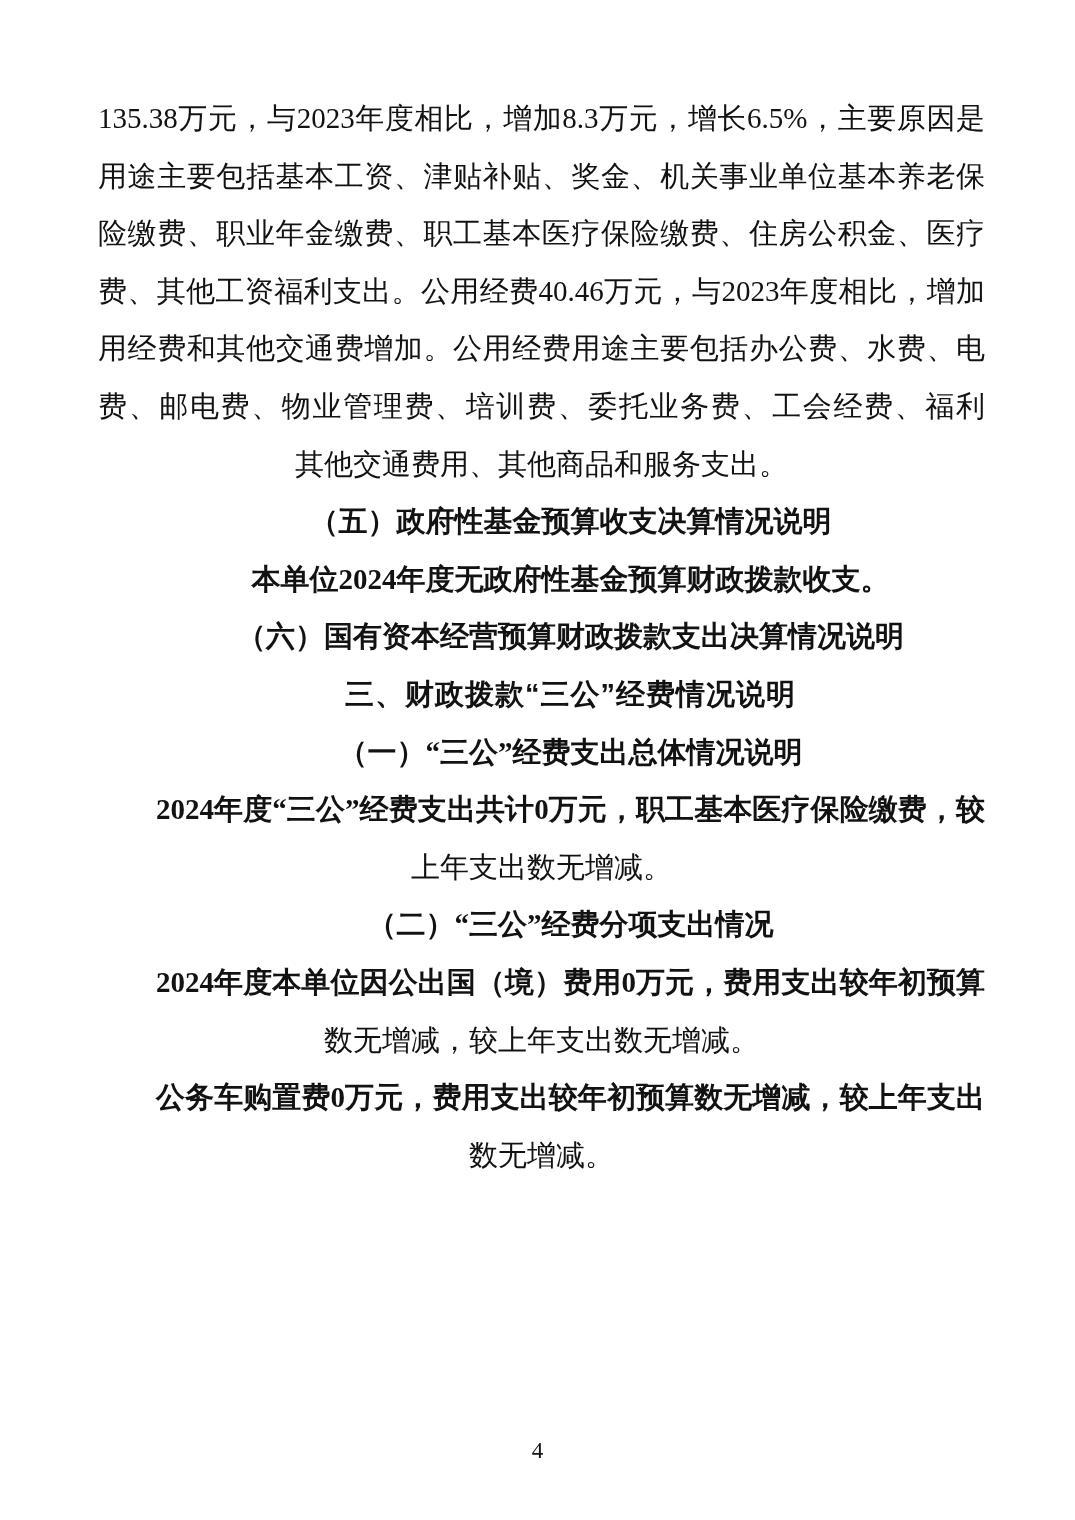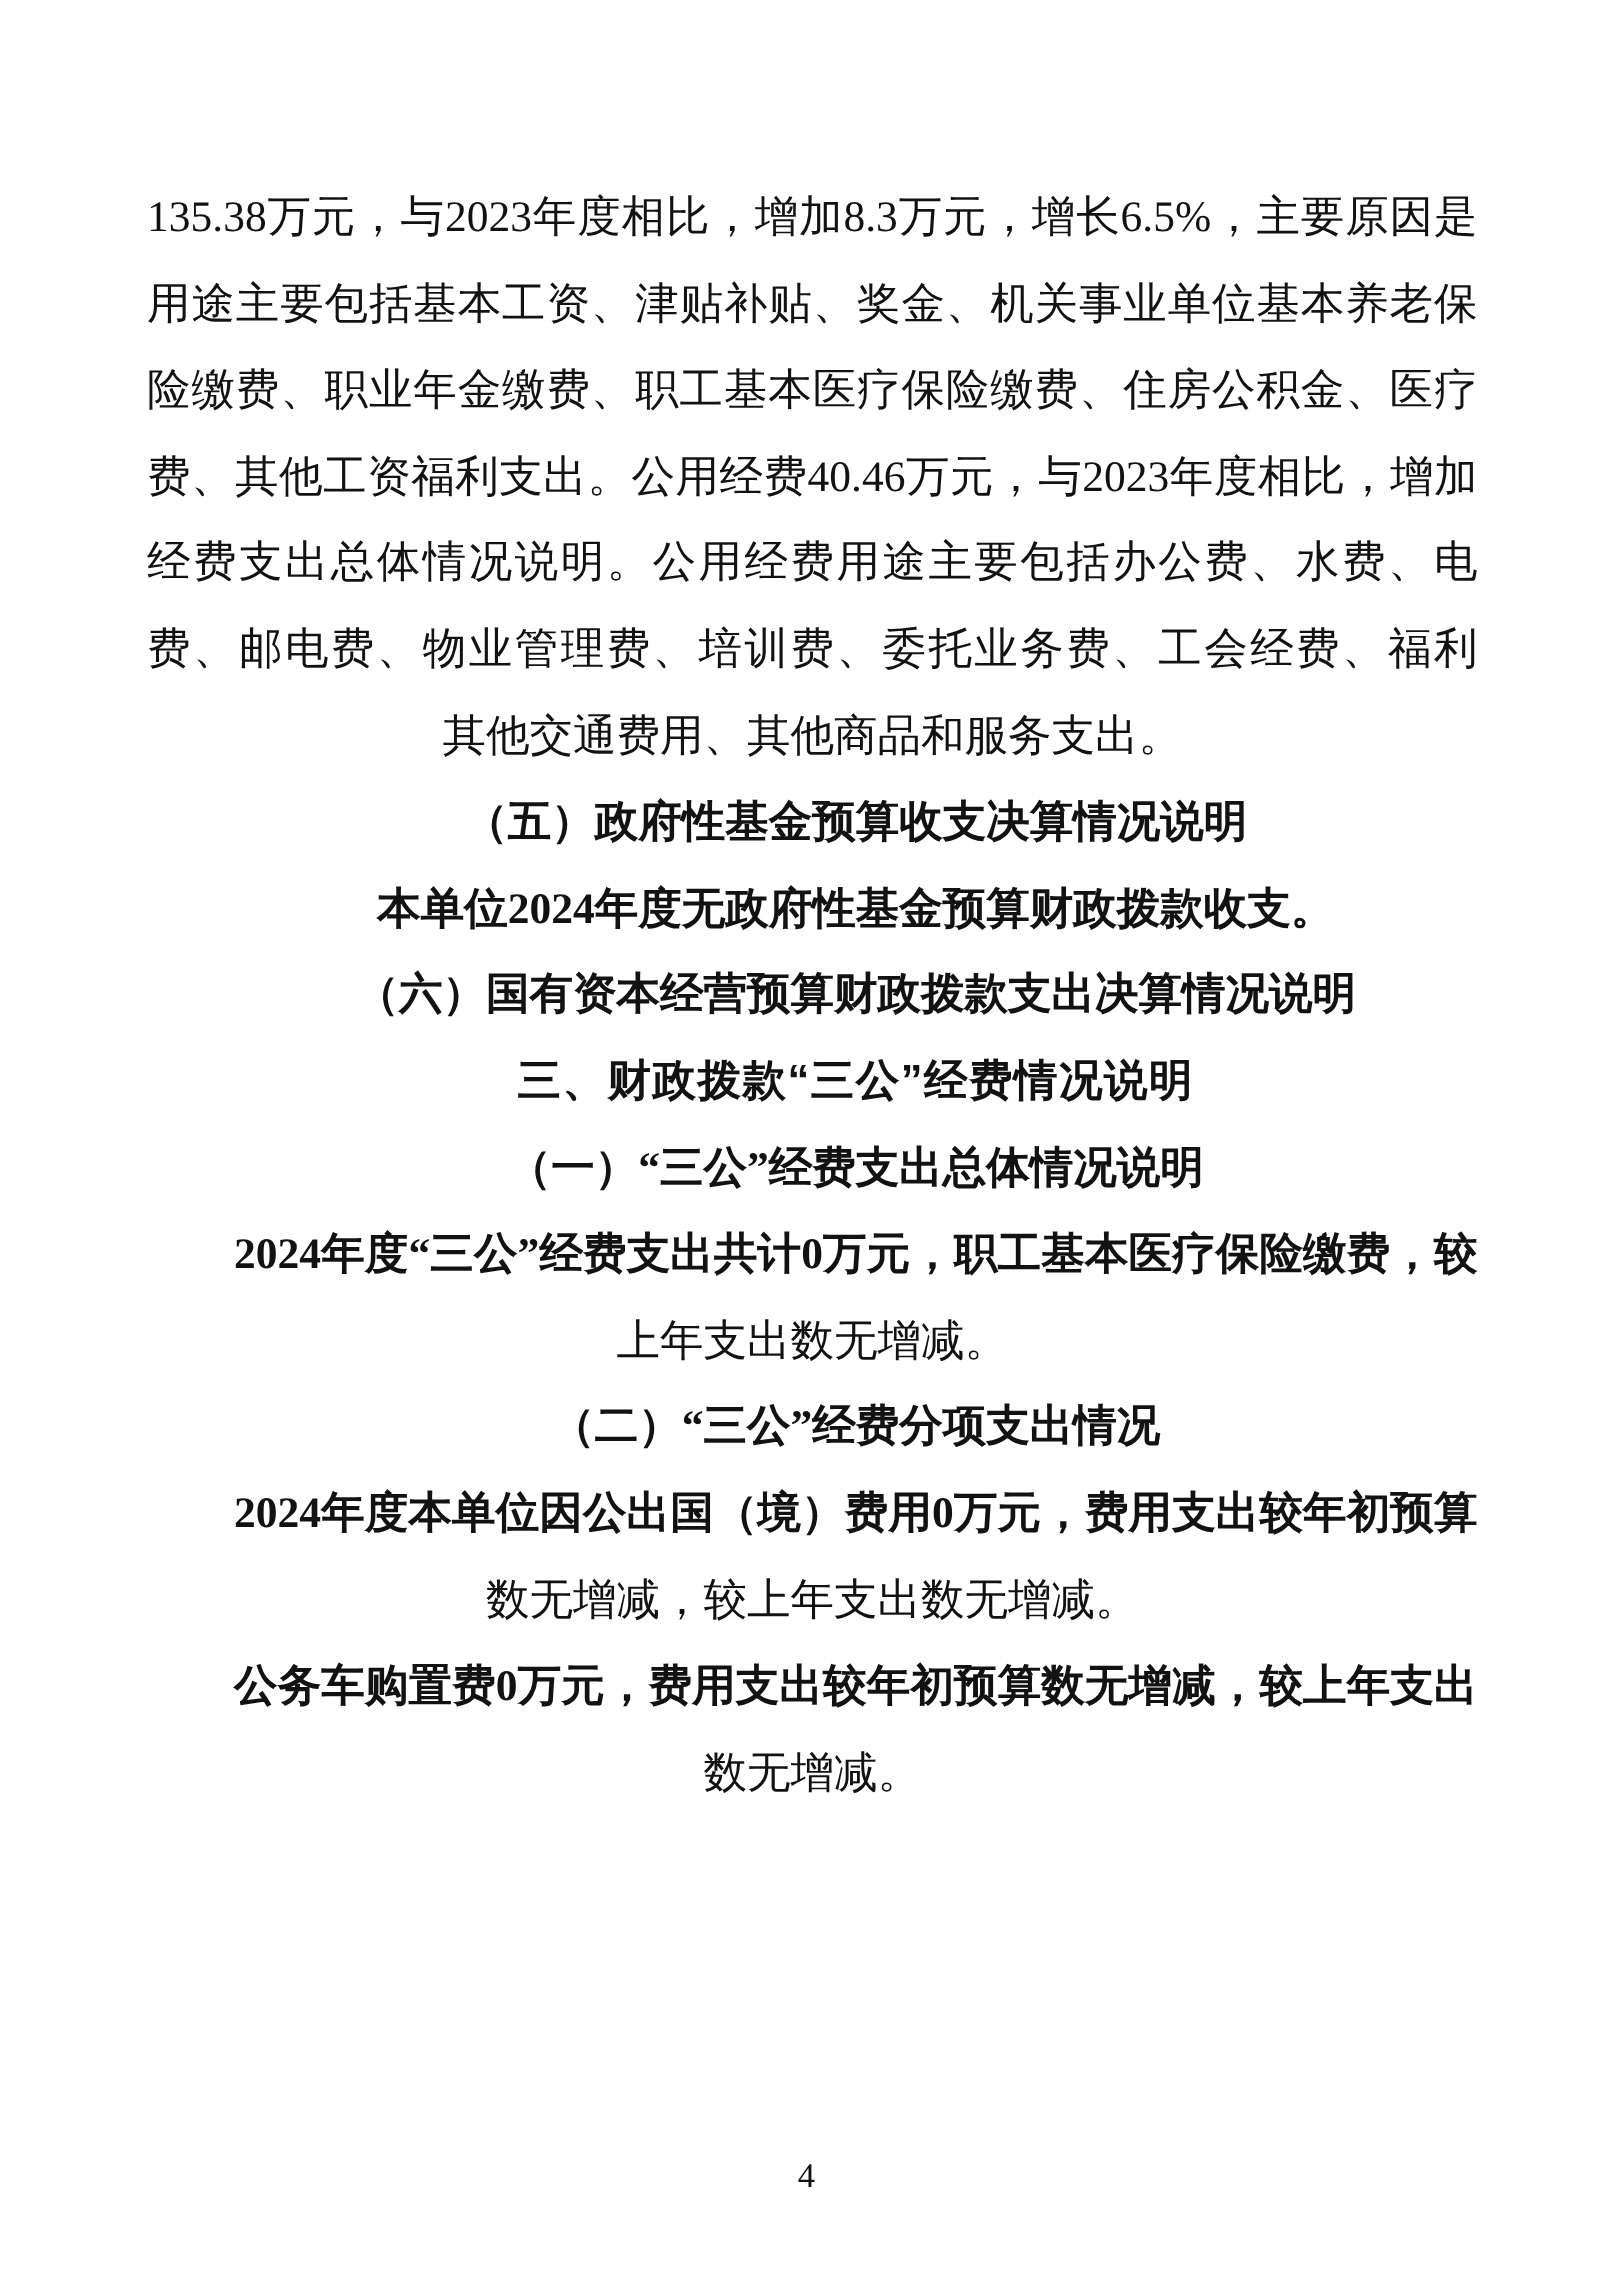--- a/index.html
+++ b/index.html
@@ -12,21 +12,21 @@
     width: 1075px;
     height: 1520px;
     background: #ffffff;
     overflow: hidden;
     box-sizing: border-box;
     color: #121212;
   }
   .content {
     position: absolute;
     left: 98px;
-    top: 117px;
+    top: 90px;
     width: 887px;
   }
   .line {
     font-family: "Liberation Serif", "DejaVu Serif", serif;
     font-size: 29px;
     height: 57.6px;
     line-height: 57.6px;
     white-space: normal;
     overflow: hidden;
     text-align: center;
@@ -61,21 +61,21 @@
 </style>
 </head>
 <body>
 
 <div class="page">
   <div class="content">
     <div class="line jf">135.38万元，与2023年度相比，增加8.3万元，增长6.5%，主要原因是</div>
     <div class="line jf">用途主要包括基本工资、津贴补贴、奖金、机关事业单位基本养老保</div>
     <div class="line jf">险缴费、职业年金缴费、职工基本医疗保险缴费、住房公积金、医疗</div>
     <div class="line jf">费、其他工资福利支出。公用经费40.46万元，与2023年度相比，增加</div>
-    <div class="line jf">经费支出总体情况说明。公用经费用途主要包括办公费、水费、电</div>
+    <div class="line jf">用经费和其他交通费增加。公用经费用途主要包括办公费、水费、电</div>
     <div class="line jf">费、邮电费、物业管理费、培训费、委托业务费、工会经费、福利费、</div>
     <div class="line">其他交通费用、其他商品和服务支出。</div>
     <div class="line h-serif indent">（五）政府性基金预算收支决算情况说明</div>
     <div class="line indent">本单位2024年度无政府性基金预算财政拨款收支。</div>
     <div class="line h-serif indent">（六）国有资本经营预算财政拨款支出决算情况说明</div>
     <div class="line h-sans indent">三、财政拨款“三公”经费情况说明</div>
     <div class="line h-serif indent">（一）“三公”经费支出总体情况说明</div>
     <div class="line jf indent">2024年度“三公”经费支出共计0万元，职工基本医疗保险缴费，较</div>
     <div class="line">上年支出数无增减。</div>
     <div class="line h-serif indent">（二）“三公”经费分项支出情况</div>

